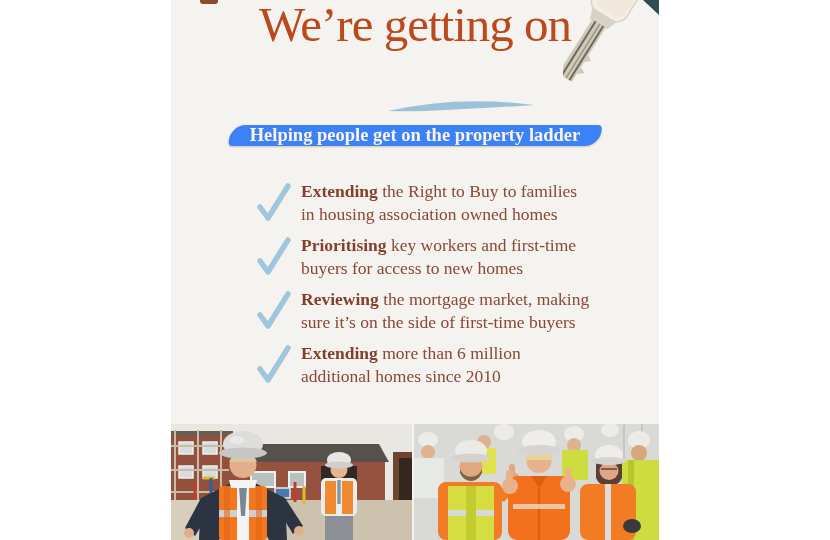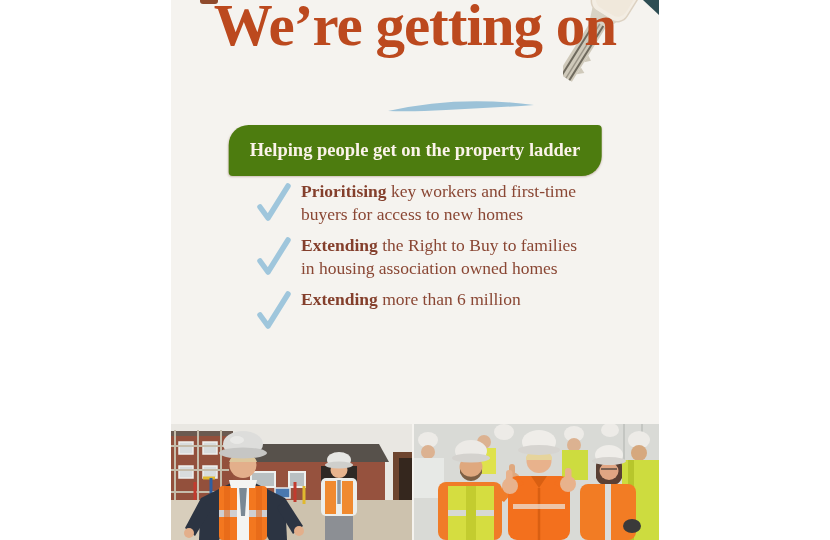--- a/index.html
+++ b/index.html
@@ -5,26 +5,26 @@
   html,body{margin:0;padding:0;background:#ffffff;}
   .canvas{position:relative;width:830px;height:540px;background:#ffffff;overflow:hidden;
           font-family:"Liberation Serif", serif;}
   .poster{position:absolute;left:171px;top:0;width:488px;height:540px;background:#f5f3ef;overflow:hidden;}
 
   .partial-logo{position:absolute;left:29px;top:0;width:18px;height:4px;background:#8f4a2c;border-radius:0 0 3px 3px;}
 
   .key-art{position:absolute;right:0;top:0;width:96px;height:104px;}
 
   .title{position:absolute;top:0;left:0;width:100%;margin:0;text-align:center;
-         color:#bc491e;font-weight:bold;font-size:59px;line-height:50px;letter-spacing:-1px;}
+         color:#bc491e;font-weight:normal;font-size:49px;line-height:50px;letter-spacing:-1px;}
   .swoosh{position:absolute;top:99px;left:217px;width:146px;height:14px;}
 
   .banner{position:absolute;top:125px;left:50%;transform:translateX(-50%);
-          background:#4d7c0f;color:#fbf3ea;font-weight:bold;font-size:18.5px;
-          padding:15px 21px;border-radius:20px 4px 20px 4px;white-space:nowrap;
+          background:#3b82f6;color:#fbf3ea;font-weight:bold;font-size:18.5px;
+          padding:0 21px;border-radius:20px 4px 20px 4px;white-space:nowrap;
           box-shadow:0 1px 2px rgba(90,40,10,0.25);}
 
   .bullets{position:absolute;top:180px;left:86px;right:6px;}
   .bullet{display:flex;gap:10px;margin-bottom:8px;min-height:46px;}
   .check{flex:0 0 34px;width:34px;height:40px;margin-top:3px;}
   .bullet-text{margin:0;color:#8a4734;font-size:17.5px;line-height:23px;}
   .bullet-text strong{color:#843f2c;}
 
   .photos{position:absolute;left:0;bottom:0;width:488px;height:116px;display:flex;gap:2px;background:#f5f3ef;}
   .photo{height:116px;overflow:hidden;}
@@ -67,42 +67,52 @@
       <span>Helping people get on the property ladder</span>
     </div>
 
     <div class="bullets">
 
       <div class="bullet">
         <svg class="check" viewBox="0 0 34 40" aria-hidden="true">
           <path d="M3,24 L11,35 L31,3" fill="none" stroke="#9fc6dc" stroke-width="5.5" stroke-linecap="round" stroke-linejoin="round"></path>
         </svg>
         <p class="bullet-text">
+          <strong>Extending</strong><span> the Right to Buy to families</span><br>
+          <span>in housing association owned homes</span>
+        </p>
+      </div>
+
+      <div class="bullet">
+        <svg class="check" viewBox="0 0 34 40" aria-hidden="true">
+          <path d="M3,24 L11,35 L31,3" fill="none" stroke="#9fc6dc" stroke-width="5.5" stroke-linecap="round" stroke-linejoin="round"></path>
+        </svg>
+        <p class="bullet-text">
           <strong>Prioritising</strong><span> key workers and first-time</span><br>
           <span>buyers for access to new homes</span>
         </p>
       </div>
 
       <div class="bullet">
         <svg class="check" viewBox="0 0 34 40" aria-hidden="true">
           <path d="M3,24 L11,35 L31,3" fill="none" stroke="#9fc6dc" stroke-width="5.5" stroke-linecap="round" stroke-linejoin="round"></path>
         </svg>
         <p class="bullet-text">
-          <strong>Extending</strong><span> the Right to Buy to families</span><br>
-          <span>in housing association owned homes</span>
-        </p>
-      </div>
-
+          <strong>Reviewing</strong><span> the mortgage market, making</span><br>
+          <span>sure it’s on the side of first-time buyers</span>
+        </p>
+      </div>
 
       <div class="bullet">
         <svg class="check" viewBox="0 0 34 40" aria-hidden="true">
           <path d="M3,24 L11,35 L31,3" fill="none" stroke="#9fc6dc" stroke-width="5.5" stroke-linecap="round" stroke-linejoin="round"></path>
         </svg>
         <p class="bullet-text">
           <strong>Extending</strong><span> more than 6 million</span><br>
+          <span>additional homes since 2010</span>
         </p>
       </div>
 
     </div>
 
     <div class="photos">
 
       <div class="photo left">
         <svg width="241" height="116" viewBox="0 0 241 116" aria-hidden="true">
           <rect x="0" y="0" width="241" height="116" fill="#e9e7e2"></rect>

